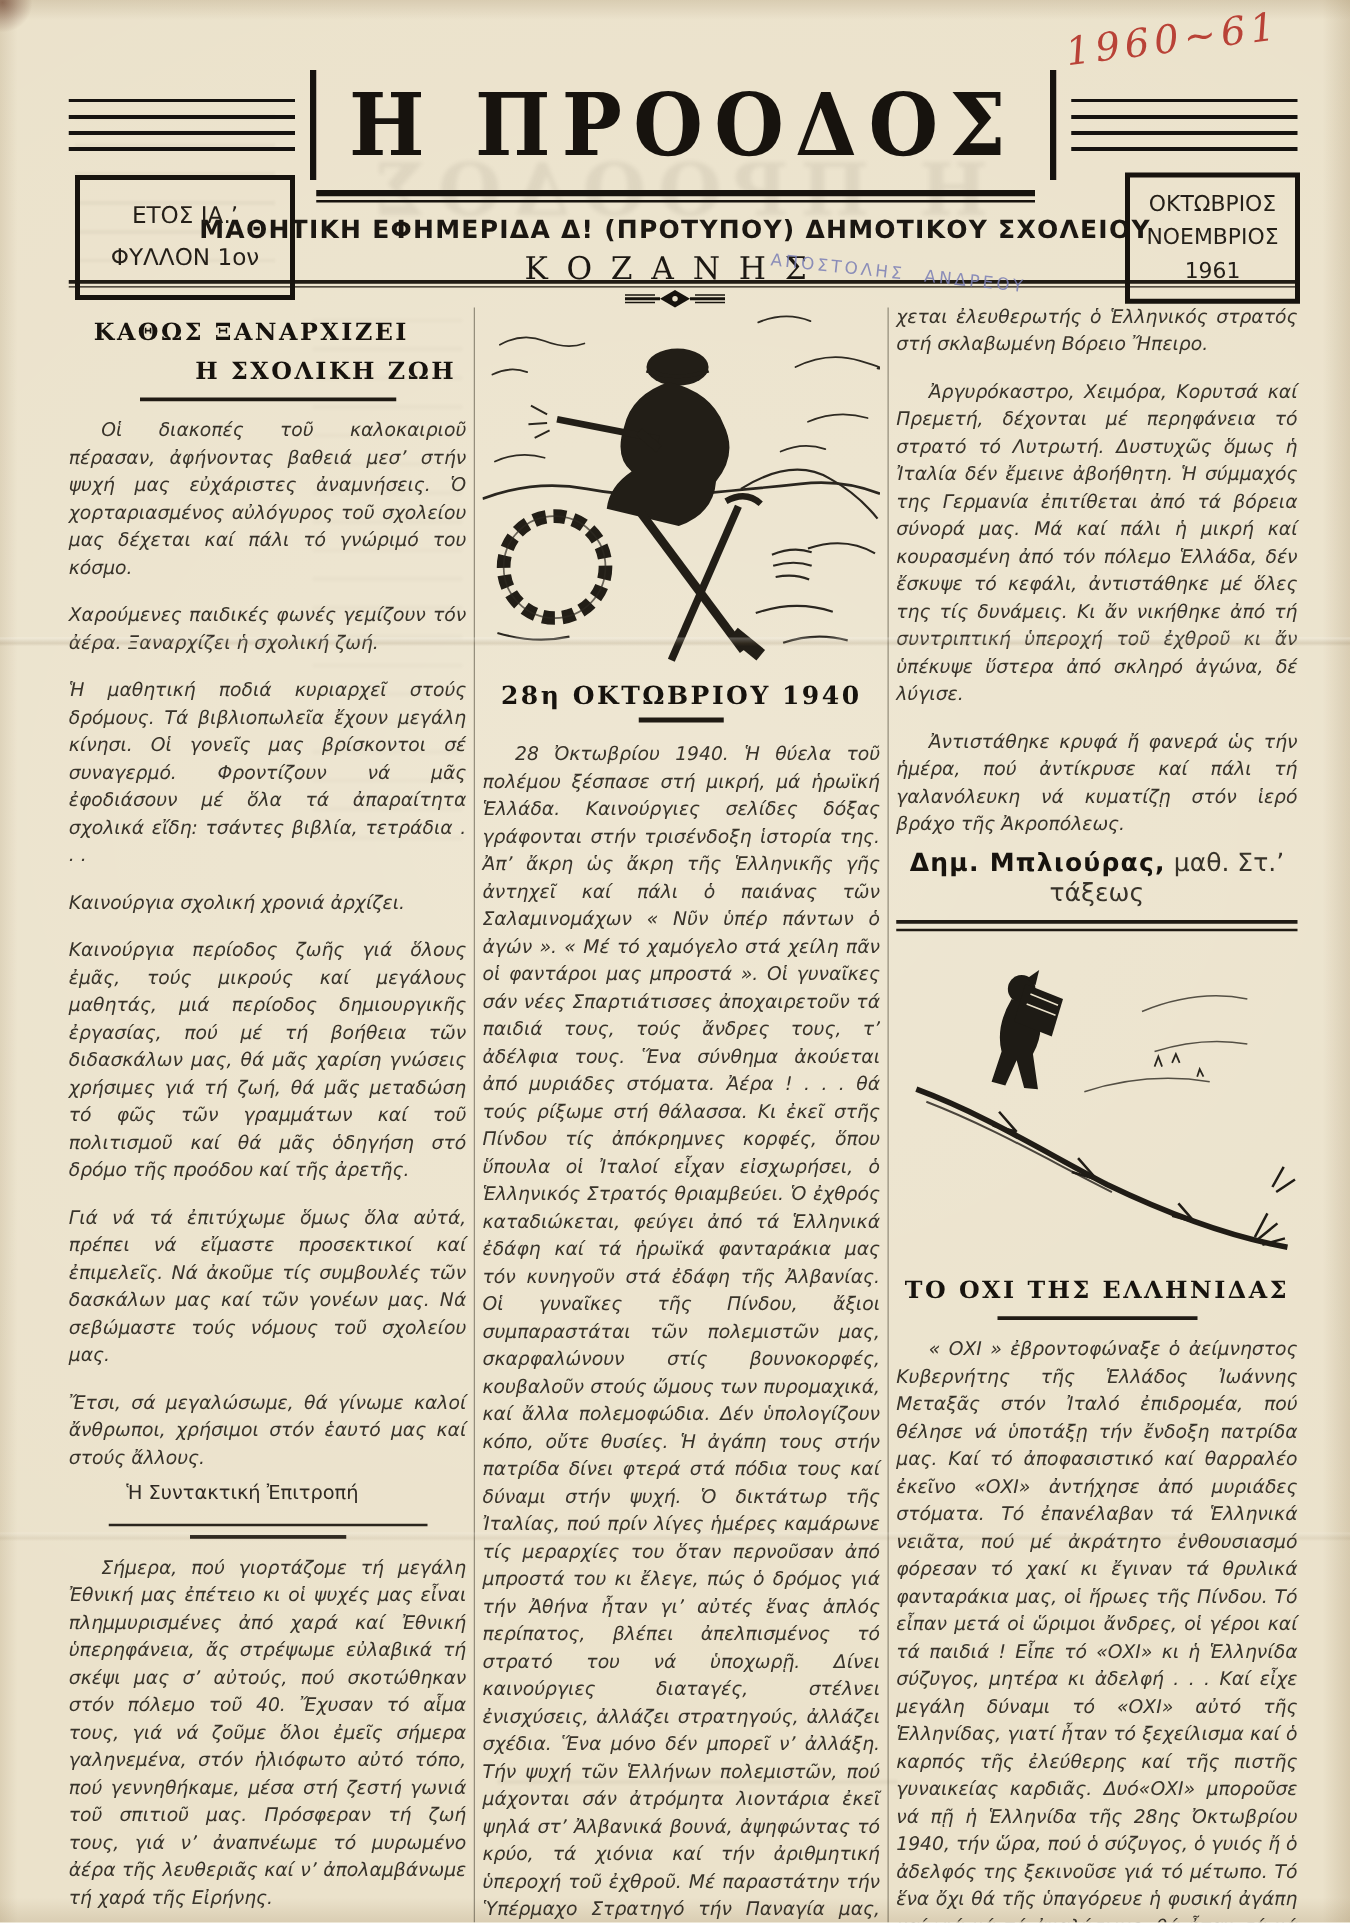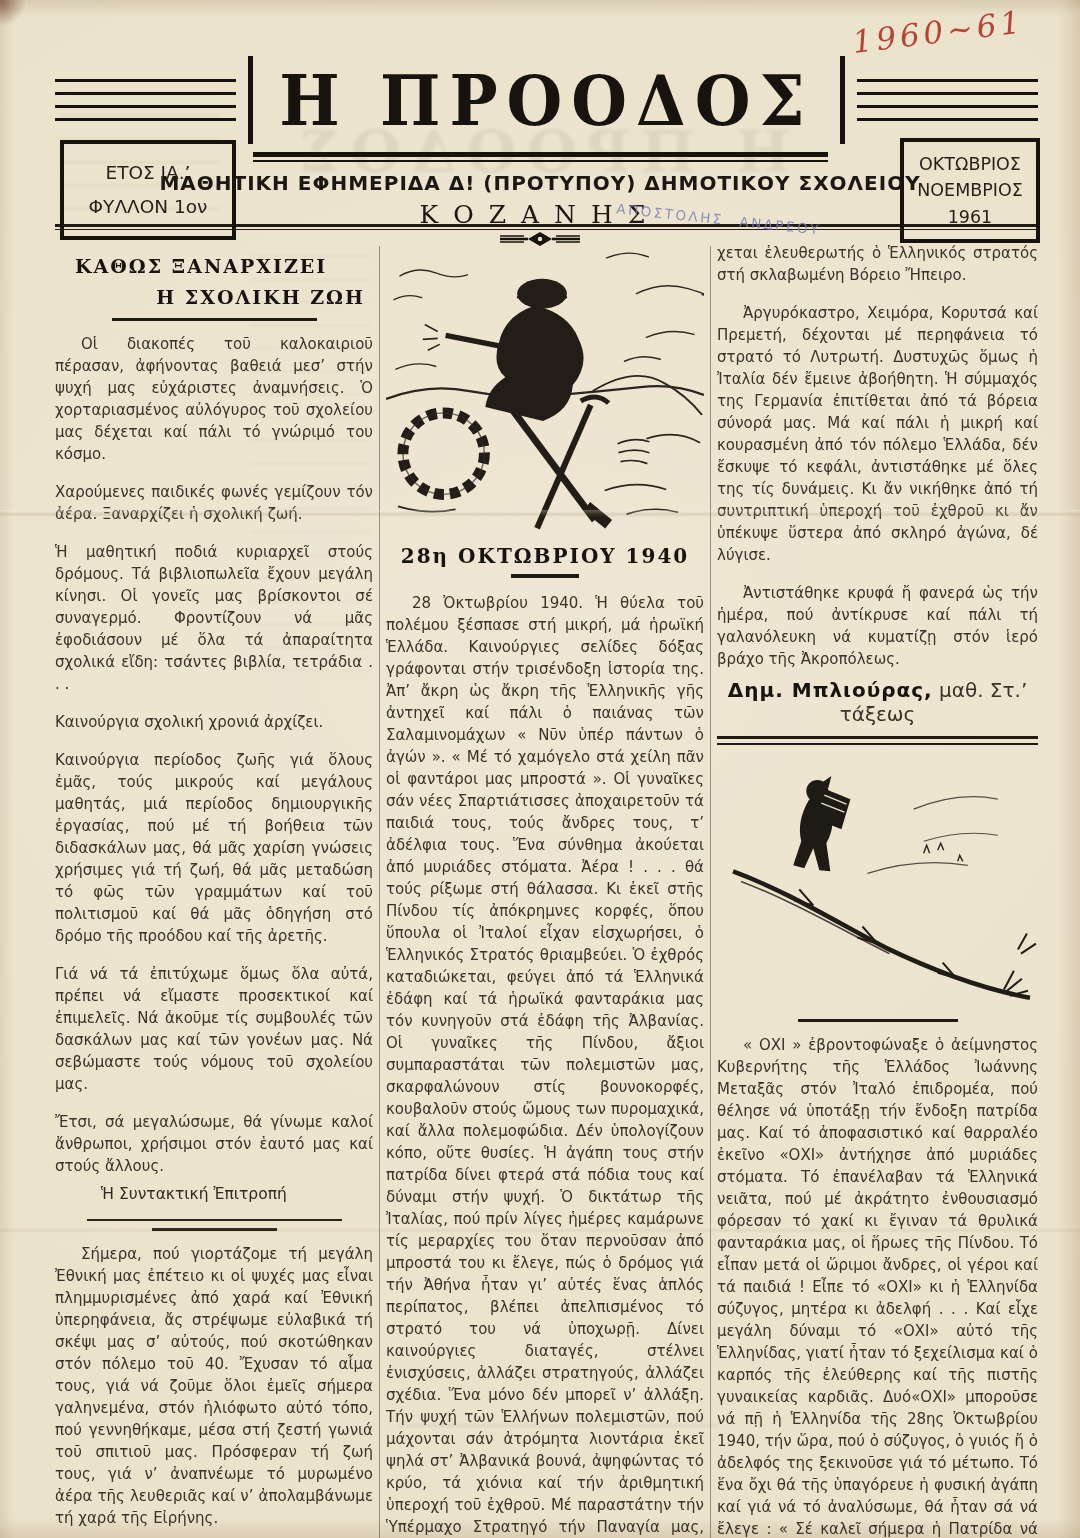--- a/index.html
+++ b/index.html
@@ -60,21 +60,21 @@
   .date-box{
     position:absolute; top:138px; right:40px; width:124px; padding:9px 4px;
     border:4px solid #17130e; text-align:center; font-size:17.5px; line-height:1.5; color:#241f18;
   }
   .header-rule{margin:0 42px 0 55px; border-top:3px solid #201b14; border-bottom:1px solid #201b14; height:2px;}
   
   .columns{display:flex; padding:12px 42px 0 55px; align-items:stretch;}
   .col{flex:0 0 318px;}
   .col3{flex:1 1 auto;}
   .vrule{flex:0 0 1px; background:rgba(62,55,42,.5); margin:4px 6px 60px 6px;}
-  p{margin:0; font-size:15px; line-height:22px; text-align:justify;}
+  p{margin:0; font-size:15px; line-height:22px; text-align:justify;font-style:italic;}
   p.ind{text-indent:26px;}
   p.sp{margin-top:16px;}
   .article-title{
     margin:10px 0 0; font-family:"DejaVu Serif", serif; font-weight:bold;
     font-size:19px; letter-spacing:2px; color:#17130e; line-height:1.5;
   }
   .t-left{text-align:left; padding-left:20px;}
   .t-right{text-align:right; padding-right:8px;}
   .t-center{text-align:center;}
   .title-rule{width:205px; margin:7px auto 12px; border-top:3px solid #201b14;}
@@ -225,18 +225,19 @@
           <path d="M238 224 l-13 -15 M238 224 l-18 -5 M286 236 l10 -19 M288 238 l16 -13 M292 242 l18 -5"></path>
           <path d="M300 196 l9 -16 M303 200 l15 -10"></path>
         </g>
 
         <circle cx="100" cy="38" r="11" fill="#1e1b15"></circle>
         <path d="M104 30 l10 -7 l-3 12 Z" fill="#1e1b15"></path>
         <path d="M92 46 q-13 22 -8 42 l-8 24 l11 3 l9 -20 l6 22 l11 1 l-4 -28 q11 -20 2 -38 Z" fill="#1e1b15"></path>
         <path d="M103 34 l30 12 l-9 30 l-30 -12 Z" fill="#1e1b15"></path>
         <path d="M107 42 l22 9 M104 50 l23 9" stroke="#ebe2cb" stroke-width="1.3"></path>
       </svg>
+      <h2 class="article-title t-center oxi-title">ΤΟ ΟΧΙ ΤΗΣ ΕΛΛΗΝΙΔΑΣ</h2>
       <div class="title-rule" style="width:160px;border-top-width:3px;"></div>
       <p class="ind">« ΟΧΙ » ἐβροντοφώναξε ὁ ἀείμνηστος Κυβερνήτης τῆς Ἑλλάδος Ἰωάννης Μεταξᾶς στόν Ἰταλό ἐπιδρομέα, πού θέλησε νά ὑποτάξῃ τήν ἔνδοξη πατρίδα μας. Καί τό ἀποφασιστικό καί θαρραλέο ἐκεῖνο «ΟΧΙ» ἀντήχησε ἀπό μυριάδες στόματα. Τό ἐπανέλαβαν τά Ἑλληνικά νειᾶτα, πού μέ ἀκράτητο ἐνθουσιασμό φόρεσαν τό χακί κι ἔγιναν τά θρυλικά φανταράκια μας, οἱ ἥρωες τῆς Πίνδου. Τό εἶπαν μετά οἱ ὥριμοι ἄνδρες, οἱ γέροι καί τά παιδιά ! Εἶπε τό «ΟΧΙ» κι ἡ Ἑλληνίδα σύζυγος, μητέρα κι ἀδελφή . . . Καί εἶχε μεγάλη δύναμι τό «ΟΧΙ» αὐτό τῆς Ἑλληνίδας, γιατί ἦταν τό ξεχείλισμα καί ὁ καρπός τῆς ἐλεύθερης καί τῆς πιστῆς γυναικείας καρδιᾶς. Δυό«ΟΧΙ» μποροῦσε νά πῇ ἡ Ἑλληνίδα τῆς 28ης Ὀκτωβρίου 1940, τήν ὥρα, πού ὁ σύζυγος, ὁ γυιός ἤ ὁ ἀδελφός της ξεκινοῦσε γιά τό μέτωπο. Τό ἕνα ὄχι θά τῆς ὑπαγόρευε ἡ φυσική ἀγάπη καί γιά νά τό ἀναλύσωμε, θά ἦταν σά νά ἔλεγε : « Σέ καλεῖ σήμερα ἡ Πατρίδα νά πᾶς νά ὑπερασπισθῇς, ὅτι ὅσιο καί ἱερό ὑπάρχει. Καί ἑτοιμάζεσαι νά φύγῃς. Τί θά γίνωμε ἐμεῖς τώρα ἔρημες κι</p>
 
     </section>
   </main>
 </div>
 
 </body></html>

